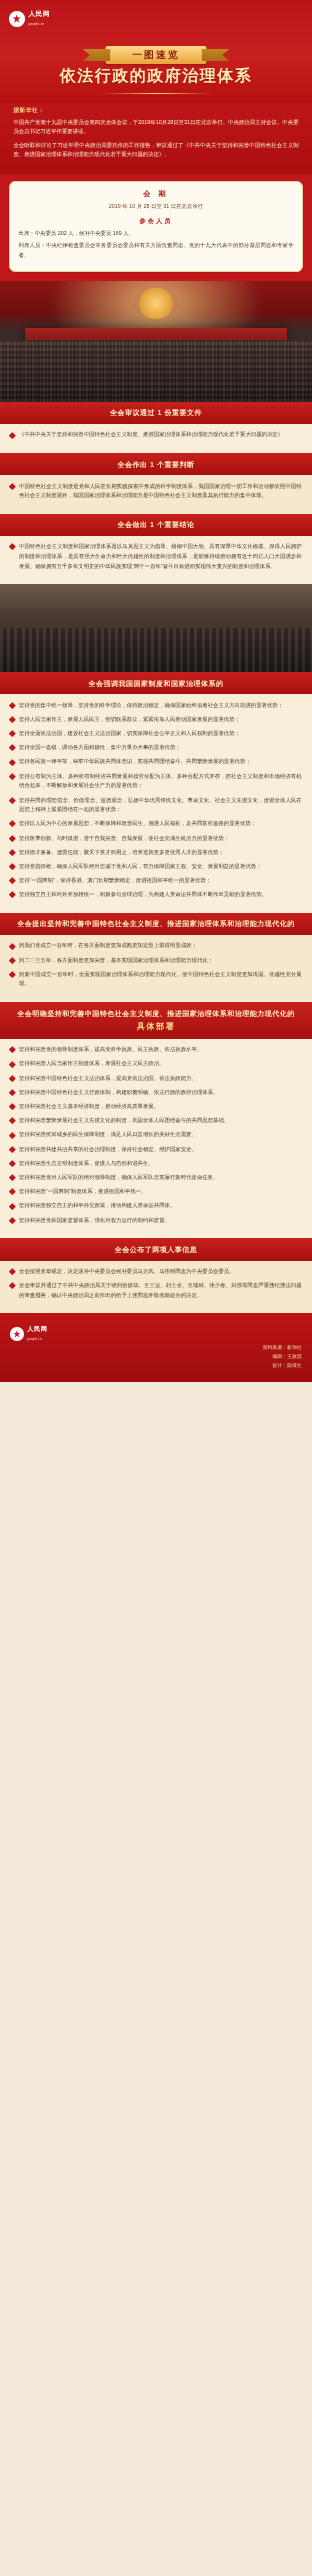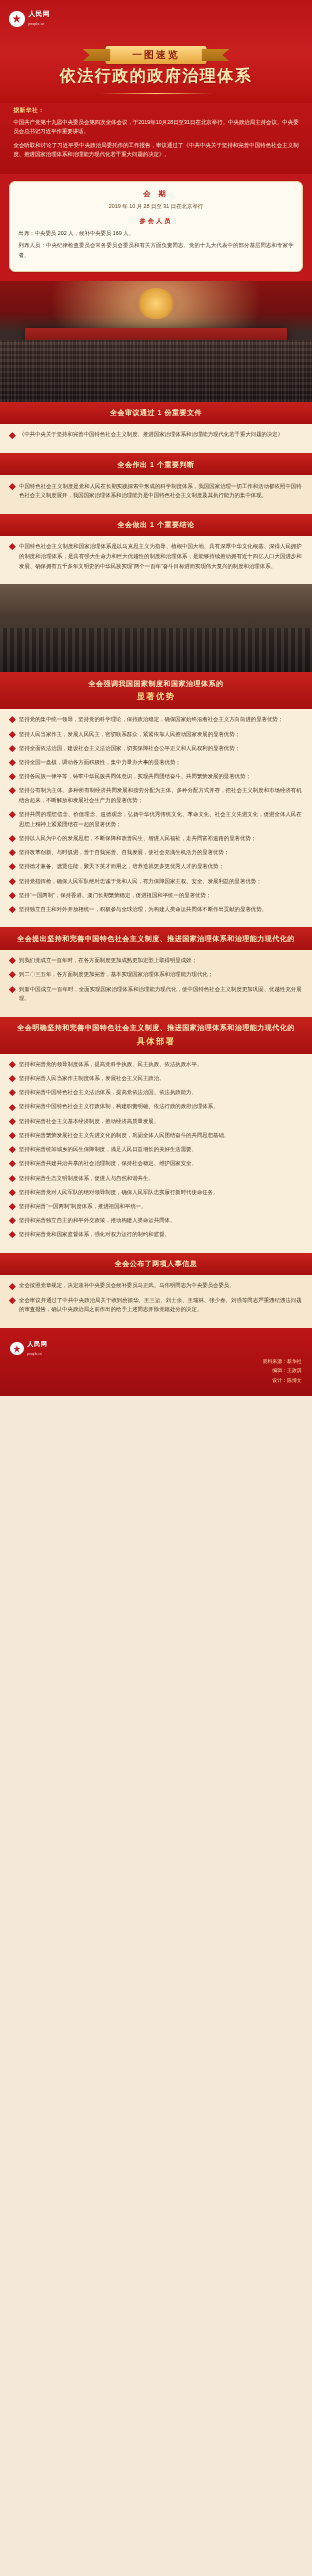--- a/index.html
+++ b/index.html
@@ -309,21 +309,20 @@
       <p>中国特色社会主义制度和国家治理体系是以马克思主义为指导、植根中国大地、具有深厚中华文化根基、深得人民拥护的制度和治理体系，是具有强大生命力和巨大优越性的制度和治理体系，是能够持续推动拥有近十四亿人口大国进步和发展、确保拥有五千多年文明史的中华民族实现“两个一百年”奋斗目标进而实现伟大复兴的制度和治理体系。</p>
     </div>
   </div>
 
   <div class="photo">
     <div class="meeting"></div>
   </div>
 
   <div class="sect-title">
     <span>全会强调我国国家制度和国家治理体系的</span>
-    <span class="big">显著优势</span>
   </div>
   <div class="body-sec">
     <div class="item">
         <span class="bullet"></span>
         <p>坚持党的集中统一领导，坚持党的科学理论，保持政治稳定，确保国家始终沿着社会主义方向前进的显著优势；</p>
       </div>
     <div class="item">
         <span class="bullet"></span>
         <p>坚持人民当家作主，发展人民民主，密切联系群众，紧紧依靠人民推动国家发展的显著优势；</p>
       </div>

